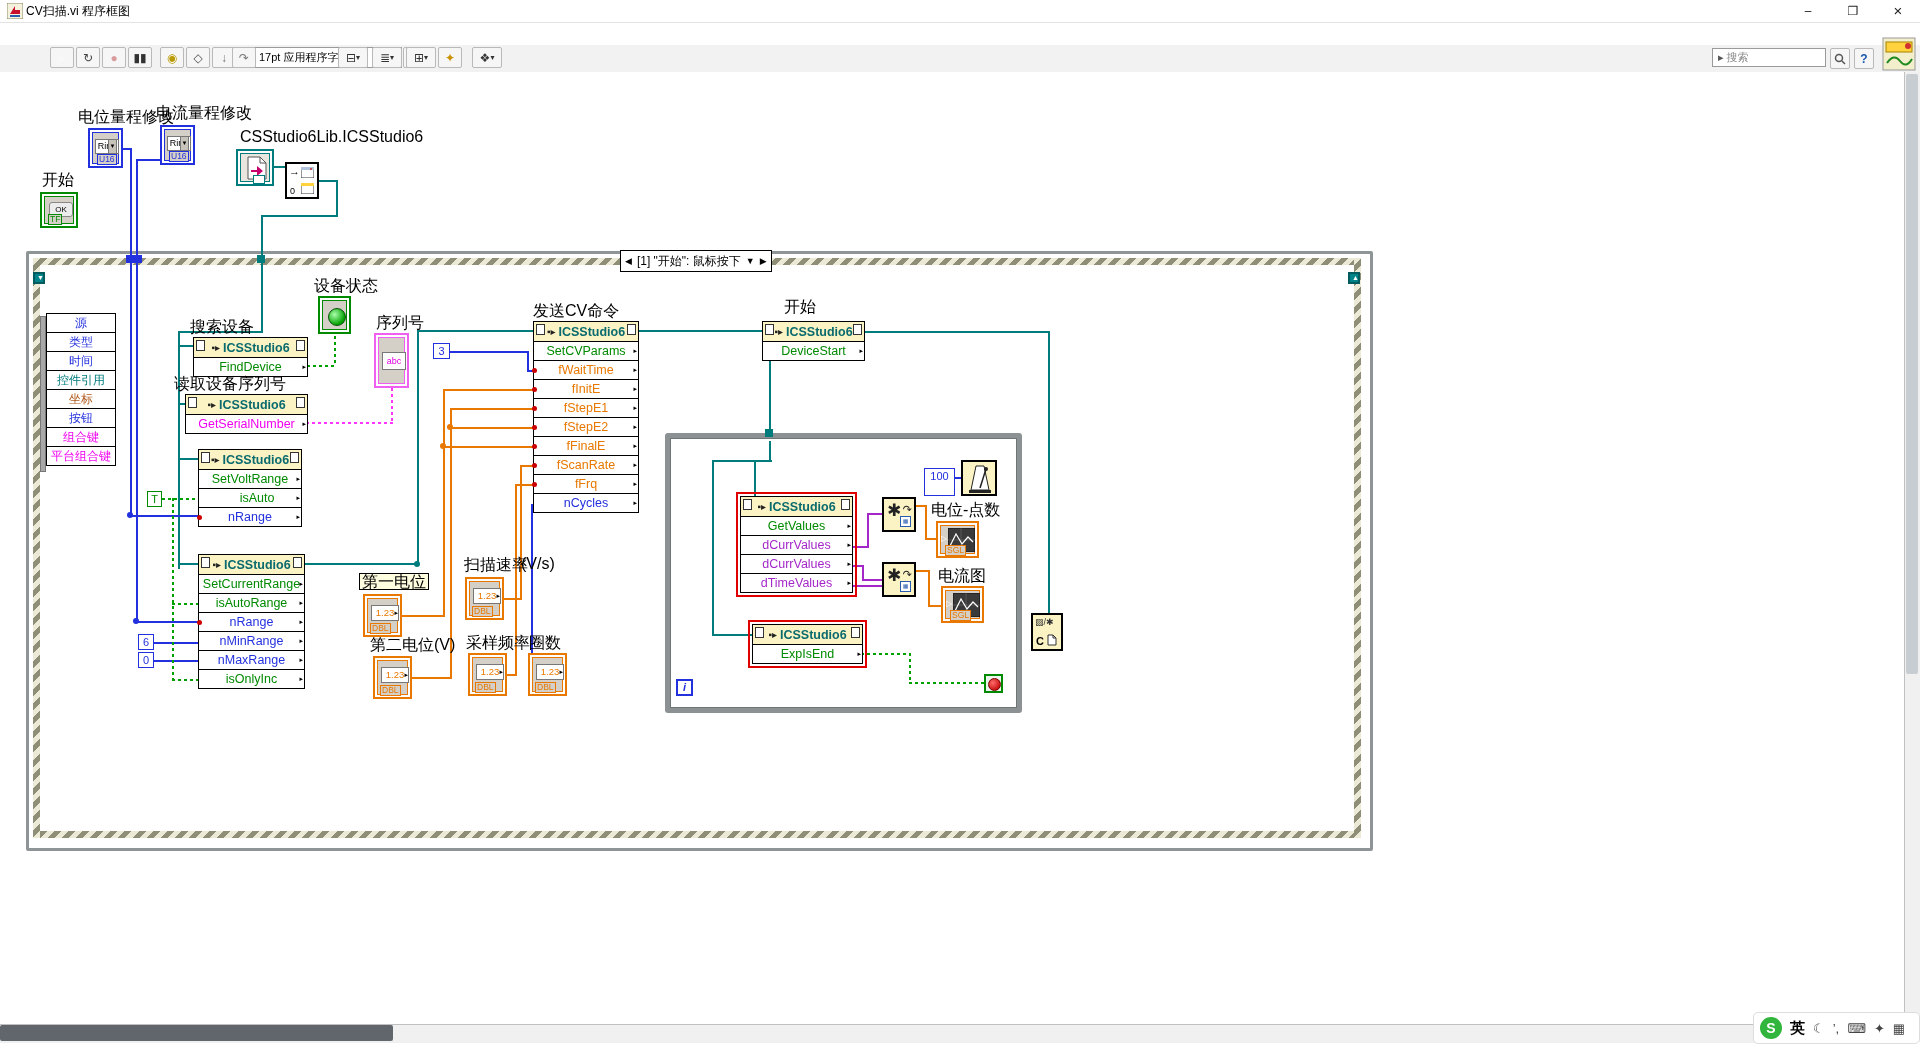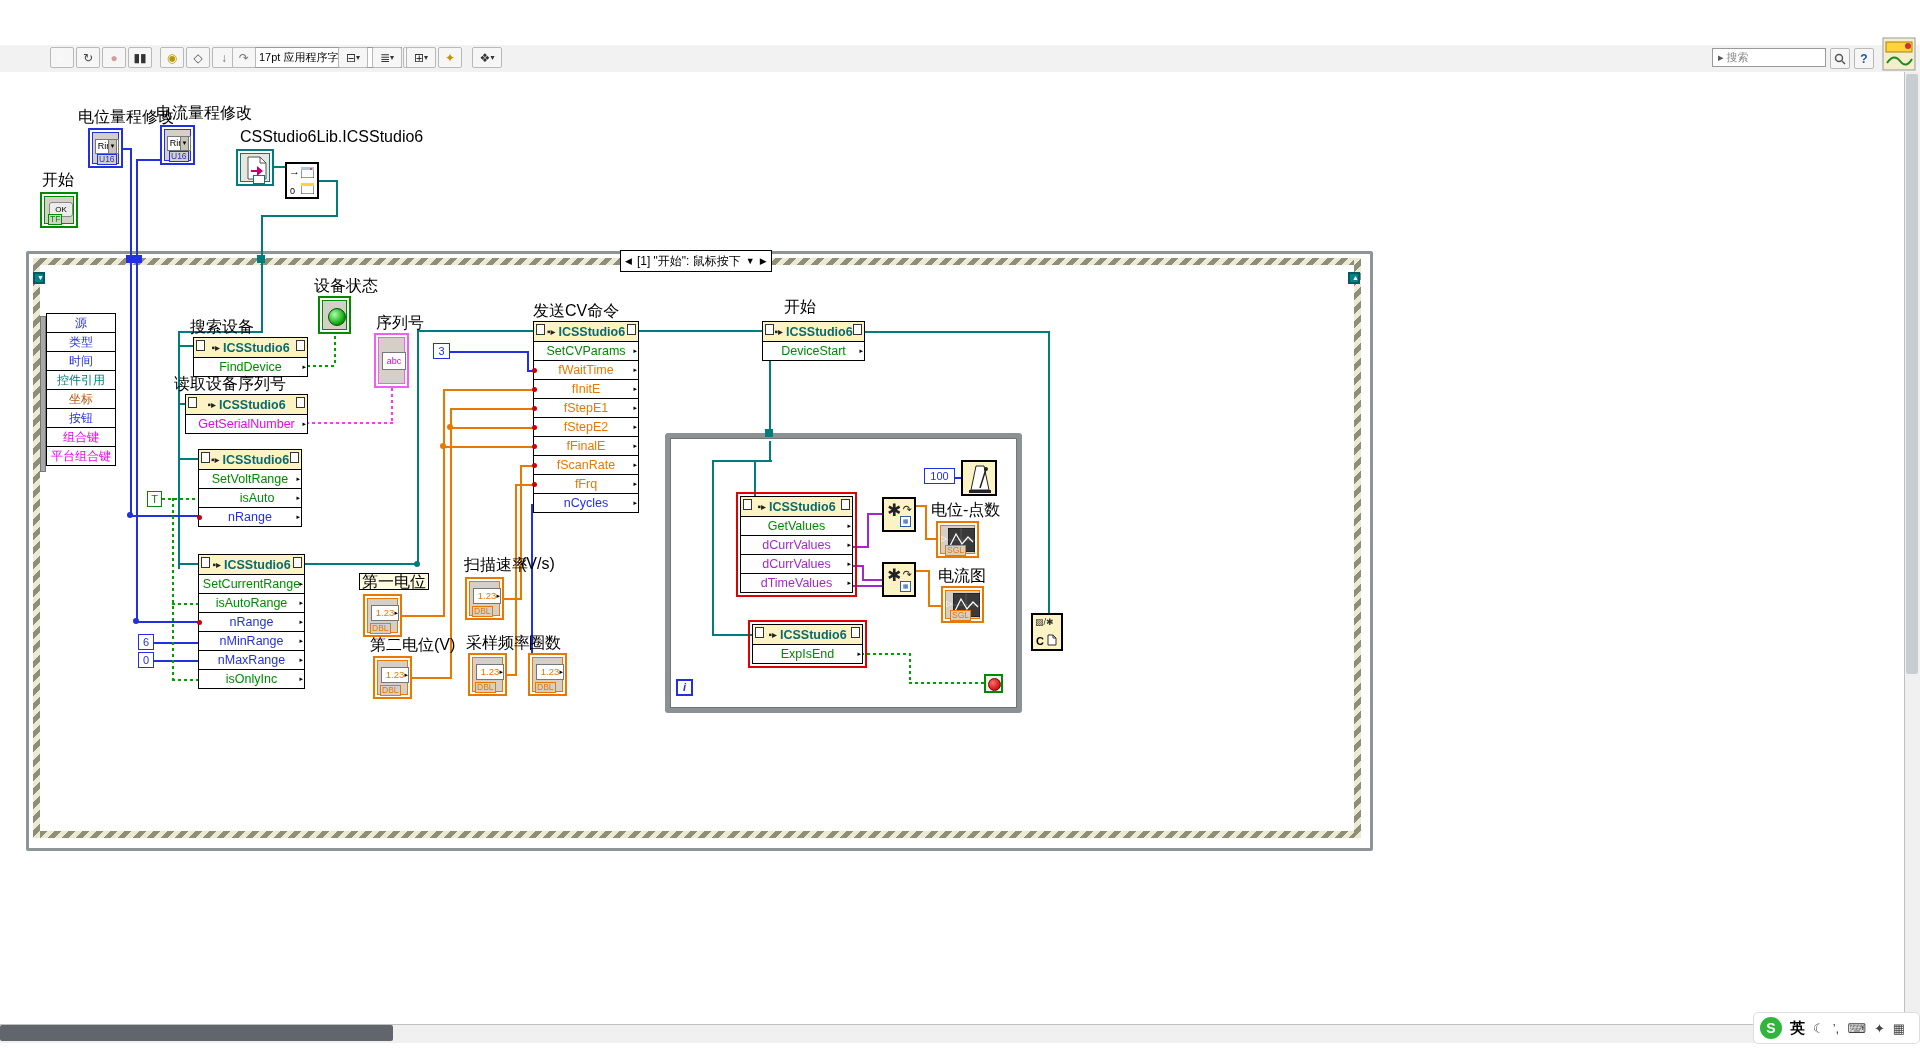--- a/index.html
+++ b/index.html
@@ -30,20 +30,31 @@
   .cst{position:absolute;background:#fff;box-sizing:border-box;text-align:center;font-size:11px;line-height:15px;}
   .hatch{position:absolute;background:repeating-linear-gradient(135deg,#ecead6 0 5px,#8f8f78 5px 10px);}
   .scroll{position:absolute;background:#f0f0f0;}
   .thumb{position:absolute;background:#60666c;border-radius:2px;}
 </style>
 </head>
 <body>
 
 <div id="stage">
 
+  <div class="abs" id="titlebar">
+    <svg class="abs" style="left:7px;top:3px" width="16" height="16">
+      <rect x="0" y="0" width="16" height="16" fill="#f6f2dd" stroke="#8a8a66"></rect>
+      <path d="M3 11 L8 3 L8 7 L13 7 L13 11 Z" fill="#c8102e"></path>
+      <rect x="3" y="12" width="10" height="2" fill="#2a5db0"></rect>
+    </svg>
+    <span class="abs" id="title-text">CV扫描.vi 程序框图</span>
+    <div class="abs winbtn" style="right:90px">–</div>
+    <div class="abs winbtn" style="right:45px">❐</div>
+    <div class="abs winbtn" style="right:0;font-size:15px">×</div>
+  </div>
 
 
   <div class="abs" id="toolbar">
     <div class="abs" id="fontbox">
       <span>17pt 应用程序字体</span>
     </div>
     <div class="abs tbtn" style="left:403px;width:17px">▾</div>
     <div class="abs" id="searchbox">
       <span style="color:#555;margin-right:3px">▸</span>
       <span>搜索</span>
@@ -396,21 +407,21 @@
       <div class="lbl" style="position: absolute; left: 521px; top: 556px;">(V/s)</div>
       <div class="lbl" style="position: absolute; left: 359px; top: 573px; border: 1px solid rgb(0, 0, 0); background: rgb(255, 253, 224); padding: 0px 2px;">第一电位</div>
       <div class="lbl" style="position: absolute; left: 370px; top: 637px;">第二电位(V)</div>
       <div class="lbl" style="position: absolute; left: 466px; top: 635px;">采样频率</div>
       <div class="lbl" style="position: absolute; left: 529px; top: 635px;">圈数</div>
       <div class="lbl" style="position: absolute; left: 931px; top: 502px;">电位-点数</div>
       <div class="lbl" style="position: absolute; left: 938px; top: 568px;">电流图</div>
       <div class="cst" style="position: absolute; left: 433px; top: 343px; width: 17px; height: 16px; border: 1.5px solid rgb(35, 48, 221); color: rgb(35, 48, 221); background: rgb(255, 255, 255);">3</div>
       <div class="cst" style="position: absolute; left: 138px; top: 634px; width: 16px; height: 16px; border: 1.5px solid rgb(35, 48, 221); color: rgb(35, 48, 221); background: rgb(255, 255, 255);">6</div>
       <div class="cst" style="position: absolute; left: 138px; top: 652px; width: 16px; height: 16px; border: 1.5px solid rgb(35, 48, 221); color: rgb(35, 48, 221); background: rgb(255, 255, 255);">0</div>
-      <div class="cst" style="position: absolute; left: 924px; top: 468px; width: 31px; height: 16px; border: 1.5px solid rgb(35, 48, 221); color: rgb(35, 48, 221); background: rgb(255, 255, 255);">100</div>
+      <div class="cst" style="position: absolute; left: 924px; top: 468px; width: 31px; height: 28px; border: 1.5px solid rgb(35, 48, 221); color: rgb(35, 48, 221); background: rgb(255, 255, 255);">100</div>
       <div class="cst" style="position: absolute; left: 147px; top: 491px; width: 15px; height: 16px; border: 1.5px solid rgb(0, 138, 0); color: rgb(0, 138, 0); background: rgb(255, 255, 255);">T</div>
       <div style="position: absolute; left: 88px; top: 128px; width: 35px; height: 40px; border: 2px solid rgb(35, 48, 221); background: rgb(255, 255, 255); box-sizing: border-box;">
         <div style="position:absolute;inset:2px;border:1px solid #2330dd;background:#d4d0c8">
           <div style="position:absolute;left:2px;top:6px;width:22px;height:13px;background:#fff;border:1px solid #777;font-size:9px;line-height:13px;text-align:center">Ring</div>
           <div style="position:absolute;right:1px;top:6px;width:7px;height:13px;background:#c8c4bc;border:1px solid #777;font-size:6px;text-align:center;line-height:13px">▼</div>
           <span class="tag" style="left:4px;bottom:-2px;color:#2330dd;border:1px solid #2330dd">U16</span>
         </div>
       </div>
       <div style="position: absolute; left: 160px; top: 125px; width: 35px; height: 40px; border: 2px solid rgb(35, 48, 221); background: rgb(255, 255, 255); box-sizing: border-box;">
         <div style="position:absolute;inset:2px;border:1px solid #2330dd;background:#d4d0c8">

